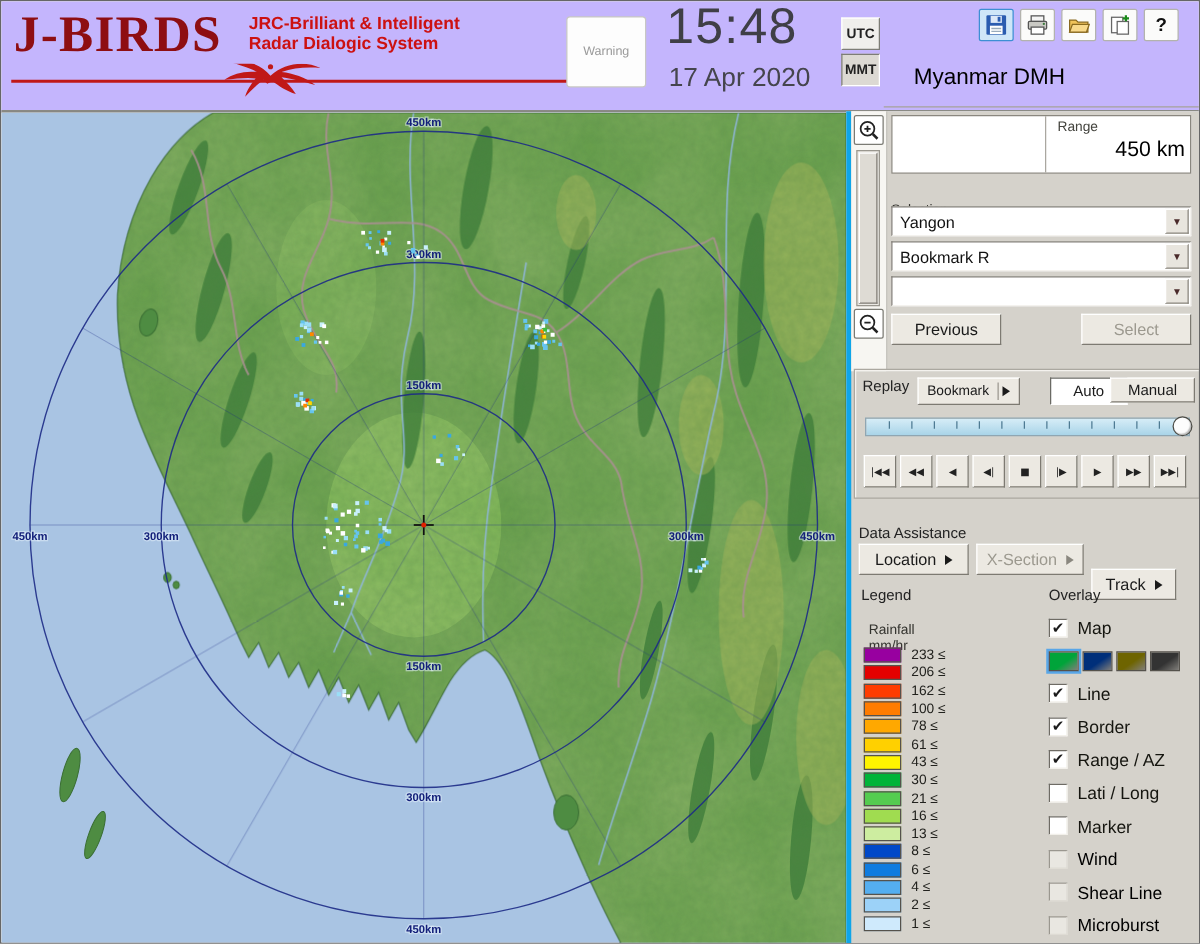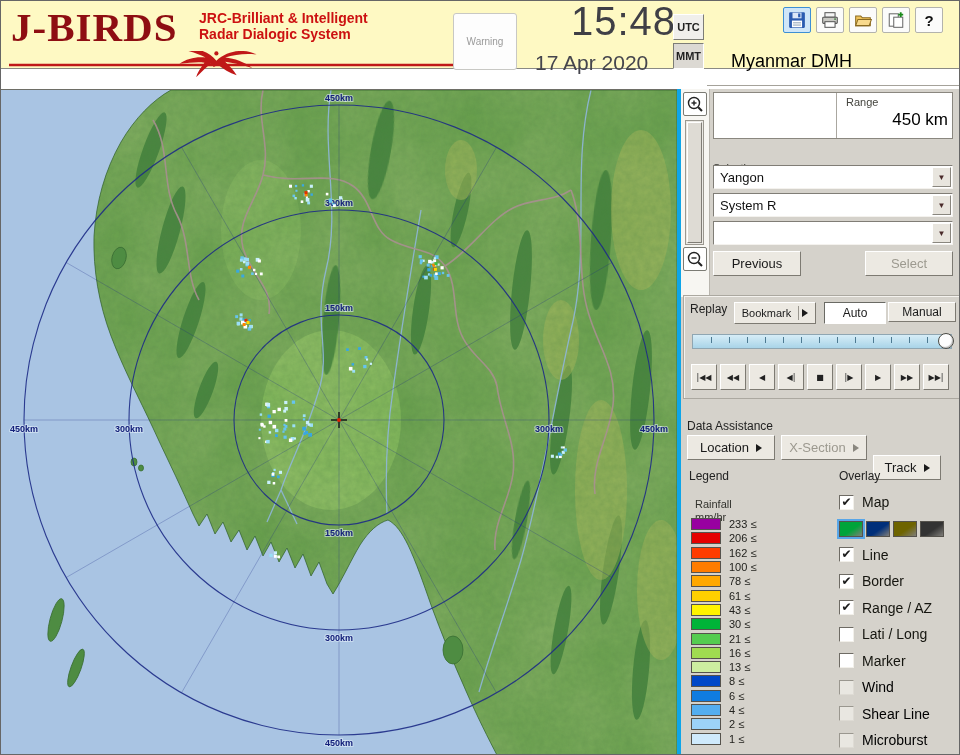--- a/index.html
+++ b/index.html
@@ -1,26 +1,26 @@
 <!DOCTYPE html>
 <html><head>
 <meta charset="utf-8">
 <style>
   html,body{margin:0;padding:0;background:#888;}
   #app{position:relative;width:960px;height:755px;background:#fff;overflow:hidden;
        font-family:"Liberation Sans",sans-serif;color:#111;border:1px solid #666;box-sizing:border-box;}
   
-  #header{position:absolute;left:0;top:0;width:960px;height:68px;background:#fef9c3;border-bottom:1px solid #8a8a84;box-sizing:border-box;}
+  #header{position:absolute;left:0;top:0;width:960px;height:88px;background:#c4b5fd;border-bottom:1px solid #8a8a84;box-sizing:border-box;}
   #logo-text{position:absolute;left:10px;top:2px;font-family:"Liberation Serif",serif;font-weight:bold;
        font-size:41px;color:#8e0e12;letter-spacing:1px;}
   #tagline{position:absolute;left:198px;top:9px;color:#cc1111;font-weight:bold;font-size:14px;line-height:16px;}
   #eagle-wrap{position:absolute;left:6px;top:50px;width:460px;height:36px;}
   .warning-btn{position:absolute;left:452px;top:12px;width:64px;height:57px;background:#fdfdfd;
        border:1px solid #c8c8c4;border-radius:3px;color:#9a9a9a;font-size:10px;display:flex;align-items:center;justify-content:center;}
-  #clock-time{position:absolute;left:532px;top:-2px;font-size:40px;color:#3f3f46;letter-spacing:1px;margin-left:38px;}
+  #clock-time{position:absolute;left:532px;top:-2px;font-size:40px;color:#3f3f46;letter-spacing:1px;}
   #clock-date{position:absolute;left:534px;top:50px;font-size:21px;color:#45454d;}
   .tzbtn{position:absolute;left:672px;width:31px;height:26px;font-size:11px;font-weight:bold;color:#222;
        background:#f0efec;border:1px solid;border-color:#fff #7d7d76 #7d7d76 #fff;display:flex;align-items:center;justify-content:center;}
   #utc-btn{top:13px;}
   #mmt-btn{top:42px;background:#dcd9d3;border-color:#7d7d76 #fff #fff #7d7d76;}
   .iconbtn{position:absolute;top:6px;width:28px;height:26px;background:#fbfbfa;border:1px solid #b3b3ad;
        border-radius:2px;display:flex;align-items:center;justify-content:center;padding:0;}
   .iconbtn.selected{background:#cfe6f8;border-color:#3d8fd4;}
   #station-name{position:absolute;left:730px;top:50px;font-size:18px;color:#000;}
   #station-rule{position:absolute;left:706px;top:84px;width:254px;height:0;border-top:1px solid #a5a29a;}
@@ -52,21 +52,21 @@
   .pbtn{position:absolute;height:25px;background:#ece9e2;border:1px solid;border-color:#fff #7d7a72 #7d7a72 #fff;
        font-size:13px;color:#1a1a1a;display:flex;align-items:center;justify-content:center;padding:0 4px;box-sizing:border-box;}
   .pbtn.disabled{color:#9c998f;}
   .corner-tri{width:0;height:0;border-top:4px solid transparent;border-bottom:4px solid transparent;
        border-left:6px solid #1a1a1a;margin-left:7px;}
   .btn-sep{width:0;height:14px;border-left:1px solid #9a978f;margin-left:7px;}
   #replay-box{position:absolute;left:2px;top:206px;width:277px;height:104px;border:1px solid #aba8a0;
        box-shadow:inset 1px 1px 0 #f4f2ee;box-sizing:border-box;}
   #replay-label{position:absolute;left:6px;top:6px;font-size:12px;color:#222;}
   #bookmark-btn{left:50px;top:6px;width:82px;height:22px;font-size:11px;}
-  #auto-btn{left:140px;top:6px;width:62px;height:22px;background:#fff;border-color:#6a6a64 #fff #fff #6a6a64;font-size:12px;}
+  #auto-btn{left:156px;top:6px;width:62px;height:22px;background:#fff;border-color:#6a6a64 #fff #fff #6a6a64;font-size:12px;}
   #manual-btn{left:204px;top:6px;width:68px;height:20px;font-size:12px;}
   #replay-slider{position:absolute;left:8px;top:38px;width:260px;height:15px;background:linear-gradient(#d6edf7,#a9d4e8);
        border:1px solid #8fa6b2;box-sizing:border-box;}
   #replay-slider .tick{position:absolute;top:2px;width:1px;height:6px;background:#4d7librar;}
   #replay-slider .tick{background:#4d7a92;}
   #slider-handle{position:absolute;right:-3px;top:-2px;width:16px;height:16px;border-radius:50%;
        background:#fdfdfd;border:1px solid #4a4a44;box-sizing:border-box;box-shadow:inset -1px -1px 1px #bbb;}
   #transport{position:absolute;left:7px;top:68px;display:flex;gap:3px;}
   .tbtn{width:26px;height:26px;background:#ece9e2;border:1px solid;border-color:#fff #7d7a72 #7d7a72 #fff;
        font-size:8px;color:#222;padding:0;display:flex;align-items:center;justify-content:center;font-family:"DejaVu Sans",sans-serif;}
@@ -481,21 +481,21 @@
       <div id="range-label">Range</div>
       <div id="range-value">450 km</div>
     </div>
 
     <div class="plabel" style="left:32px;top:62px">Selection</div>
     <div class="combo" style="top:76px">
       <span class="val">Yangon</span>
       <span class="drop">▼</span>
     </div>
     <div class="combo" style="top:104px">
-      <span class="val">System R</span>
+      <span class="val">Bookmark R</span>
       <span class="drop">▼</span>
     </div>
     <div class="combo" style="top:132px">
       <span class="val"></span>
       <span class="drop">▼</span>
     </div>
     <button class="pbtn" style="left:32px;top:162px;width:88px">
       <span>Previous</span>
     </button>
     <button class="pbtn disabled" style="left:184px;top:162px;width:88px">

